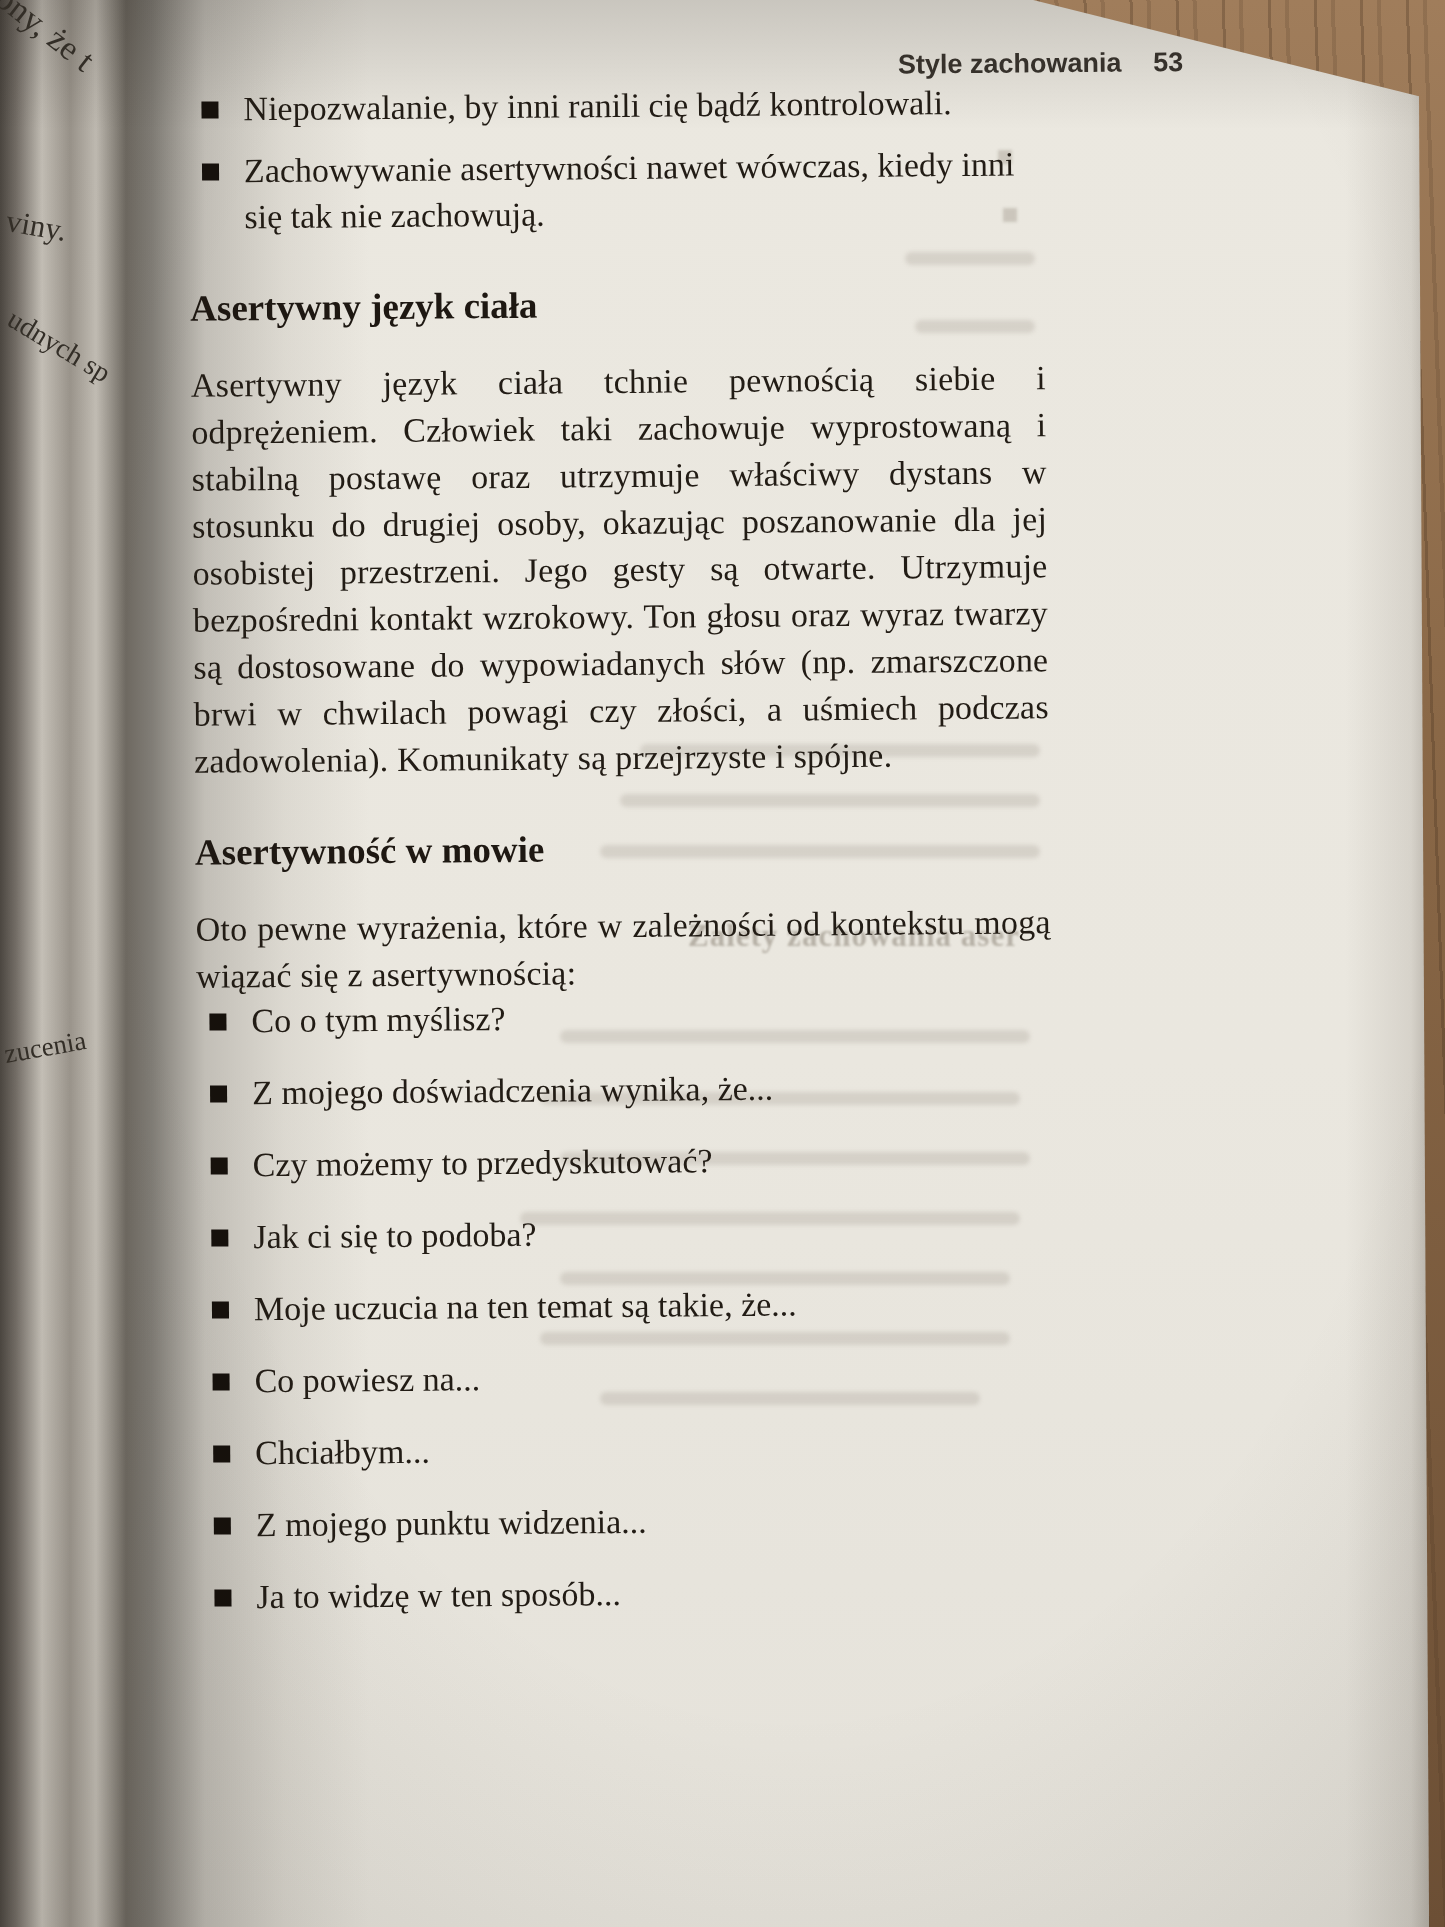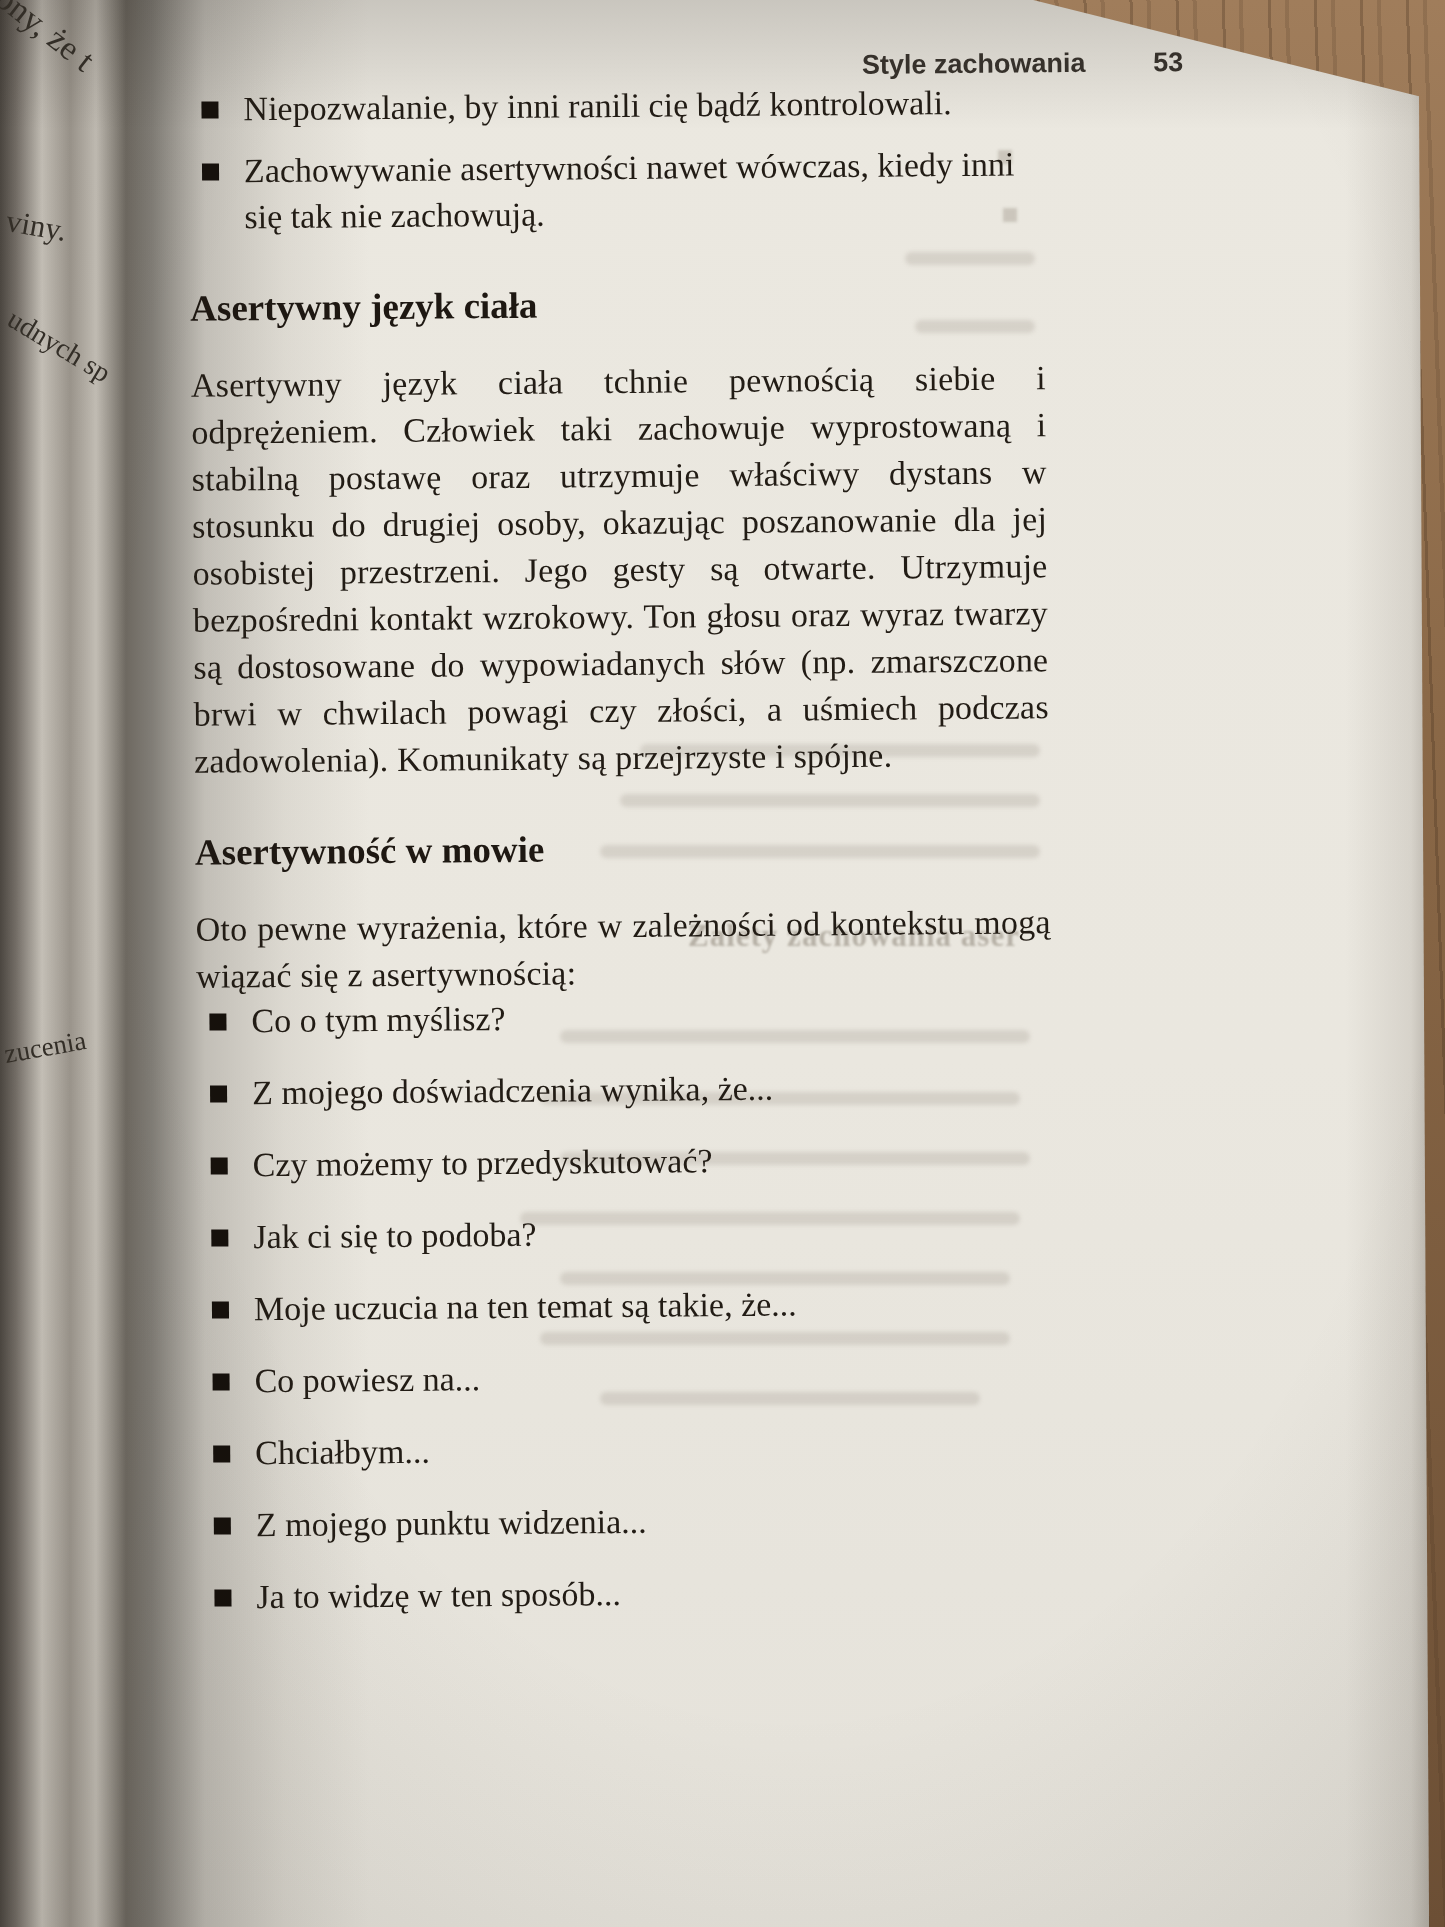--- a/index.html
+++ b/index.html
@@ -76,21 +76,21 @@
   }
 
   .runhead {
     text-align: right;
     margin-right: -140px;
     font-family: "Liberation Sans", sans-serif;
     font-weight: bold;
     font-size: 27px;
     color: #36312b;
   }
-  .rh-num { margin-left: 60px; }
+  .rh-num { margin-left: 24px; }
 
   ul.blist { list-style: none; margin: 0; padding: 0; }
   .bitem {
     display: flex;
     align-items: flex-start;
     font-size: 34px;
     line-height: 46px;
   }
   .intro .bitem { margin-bottom: 16px; }
   .sq {

